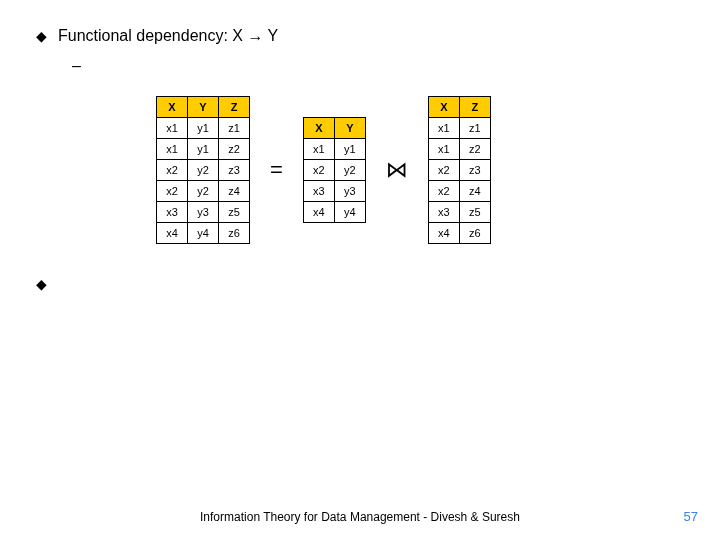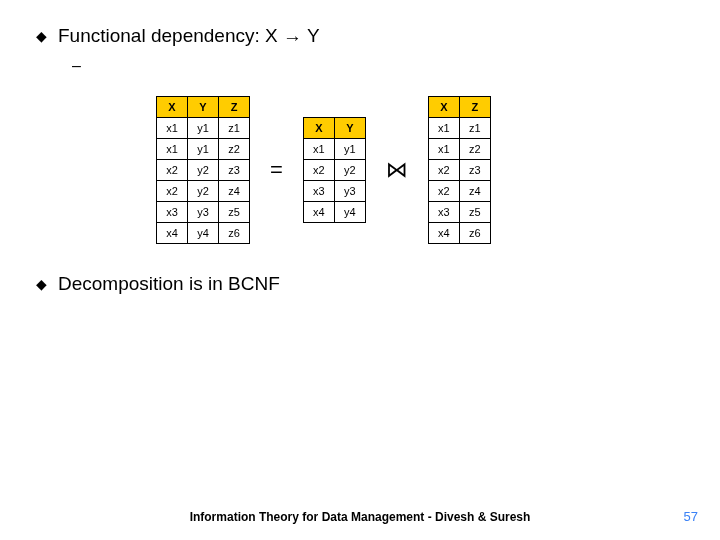--- a/index.html
+++ b/index.html
@@ -31,21 +31,21 @@
   .diamond {
     width: 10px;
     text-align: center;
     font-size: 14px;
     line-height: 24px;
     color: #000;
     margin-right: 12px;
     flex-shrink: 0;
   }
   .bullet-text {
-    font-size: 19px;
+    font-size: 16px;
     line-height: 24px;
   }
   .sub-row {
     display: flex;
     align-items: flex-start;
     margin-left: 36px;
     margin-bottom: 18px;
   }
   .dash {
     width: 12px;
@@ -99,21 +99,21 @@
   .second-block {
     margin-top: 28px;
   }
   .footer {
     position: absolute;
     bottom: 16px;
     left: 0;
     width: 100%;
     text-align: center;
     font-size: 12px;
-    font-weight: 700;
+    font-weight: 400;
     color: #000;
   }
   .pagenum {
     position: absolute;
     bottom: 16px;
     right: 22px;
     font-size: 13px;
     color: #3b82f6;
     margin-left: 32px;
   }
@@ -249,18 +249,17 @@
               <td>x4</td>
               <td>z6</td>
             </tr>
           </tbody>
       </table>
     </div>
   </div>
 
   <div class="bullet-row second-block">
     <span class="diamond">◆</span>
-    <span class="bullet-text">Decomposition is in BCNF</span>
   </div>
 </div>
 
 <div class="footer">Information Theory for Data Management - Divesh &amp; Suresh</div>
 <div class="pagenum">57</div>
 
 </body></html>

